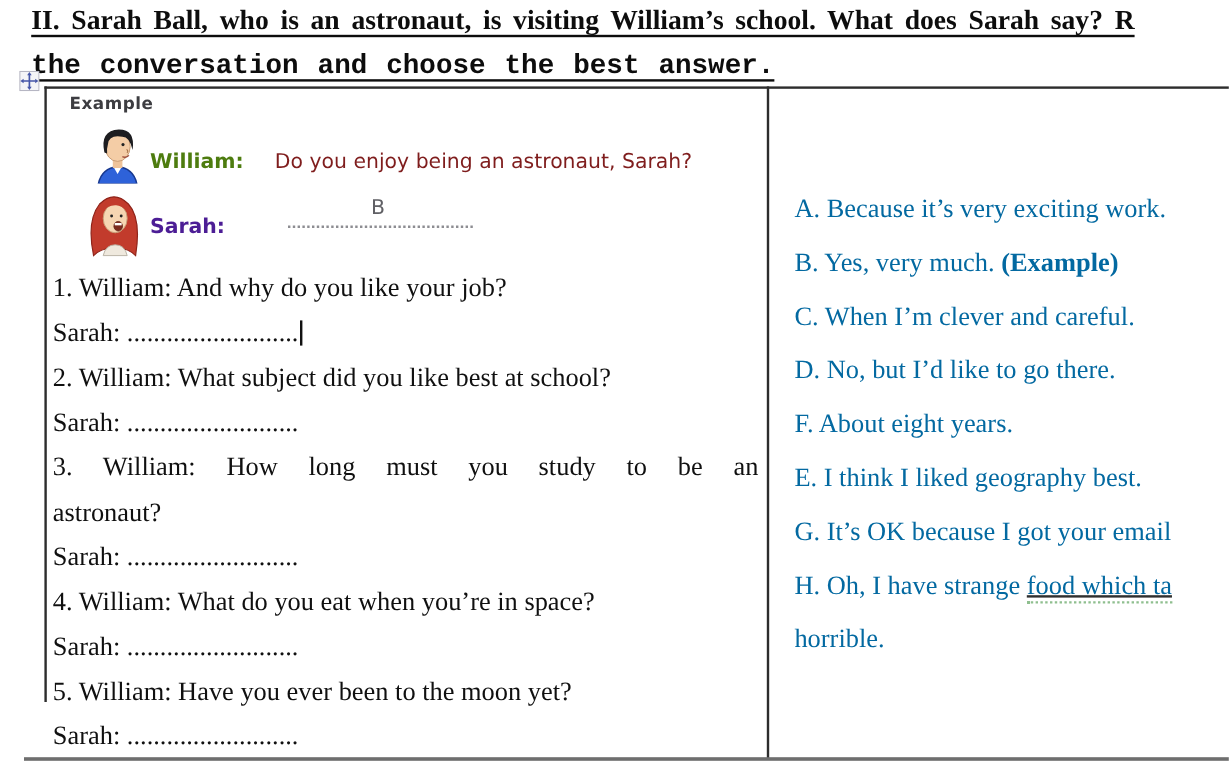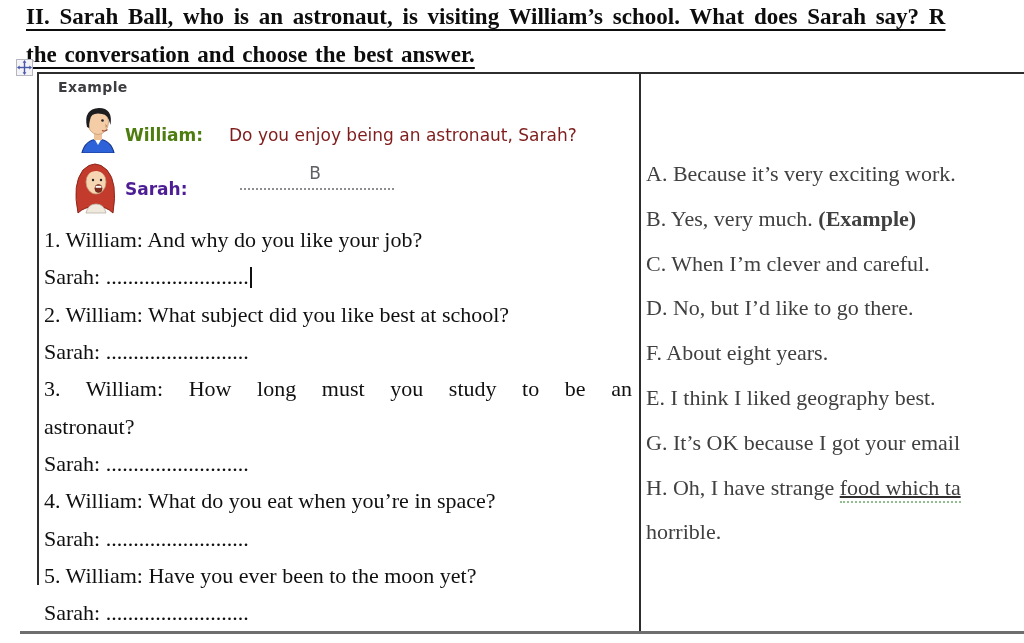--- a/index.html
+++ b/index.html
@@ -7,21 +7,21 @@
     width:1024px;height:643px;overflow:hidden;position:relative;
     background:#ffffff;font-family:"Liberation Serif",serif;
   }
   .abs{position:absolute;}
   
   .title{
     font-weight:bold;font-size:23px;color:#0d0d0d;white-space:nowrap;
     text-decoration:underline;text-decoration-thickness:2px;text-underline-offset:5px;text-align:right;
   }
   #title-line1{left:26px;top:4px;word-spacing:4px;}
-  #title-line2{left:26px;top:42px;word-spacing:2px;}
+  #title-line2{left:26px;top:42px;word-spacing:2px;font-family:Liberation Mono, monospace;}
   
   .frame{position:absolute;background:#2d2d2d;}
   #table-top-border{left:37px;top:72px;width:987px;height:2px;}
   #table-left-border{left:37px;top:72px;width:2px;height:513px;}
   #table-divider{left:639px;top:72px;width:2px;height:561px;}
   #bottom-rule{left:20px;top:631px;width:1004px;height:3px;background:#6e6e6e;}
   #table-move-handle{left:16px;top:59px;width:17px;height:17px;cursor:move;}
   
   .ex{font-family:"DejaVu Sans",sans-serif;}
   #example-label{left:58px;top:79px;font-size:14px;font-weight:600;color:#3d3d41;letter-spacing:.4px;}
@@ -35,22 +35,22 @@
   
   #question-column{
     left:44px;top:221px;width:590px;position:absolute;
     font-size:22px;color:#101010;line-height:37.35px;
   }
   .qline{white-space:nowrap;}
   .qline.justify{white-space:normal;text-align:justify;text-align-last:justify;width:588px;}
   .cursor{display:inline-block;width:2px;height:21px;background:#111;vertical-align:-4px;margin-left:1px;}
   
   #options-column{
-    left:646px;top:152px;position:absolute;
-    font-size:22px;color:#404040;line-height:44.8px;white-space:nowrap;
+    left:662px;top:152px;position:absolute;
+    font-size:22px;color:#0369a1;line-height:44.8px;white-space:nowrap;
   }
   .bold{font-weight:bold;}
   .grammar{
     text-decoration:underline;text-decoration-color:#2f2f2f;text-decoration-thickness:1.5px;
     border-bottom:2px dotted #8fbf8f;padding-bottom:1px;text-align:center;
   }
 </style>
 </head>
 <body>
 

